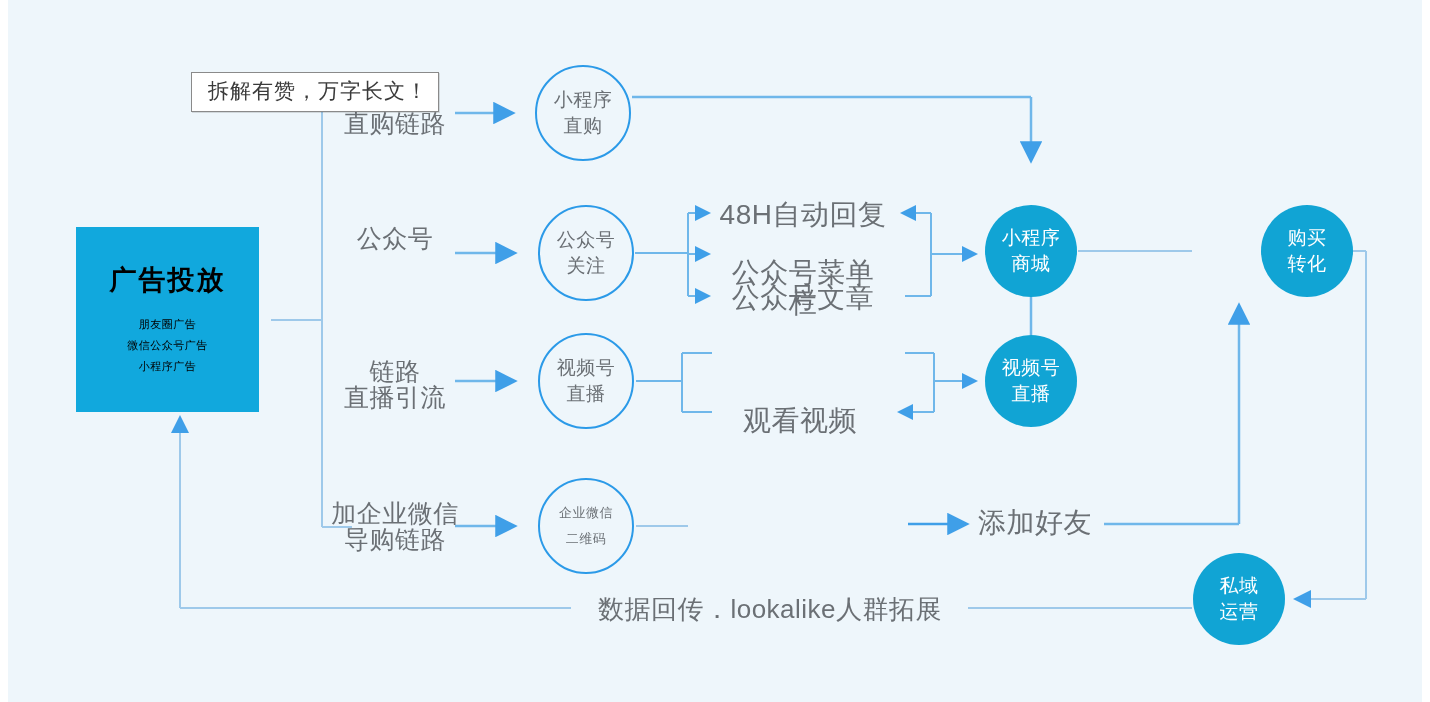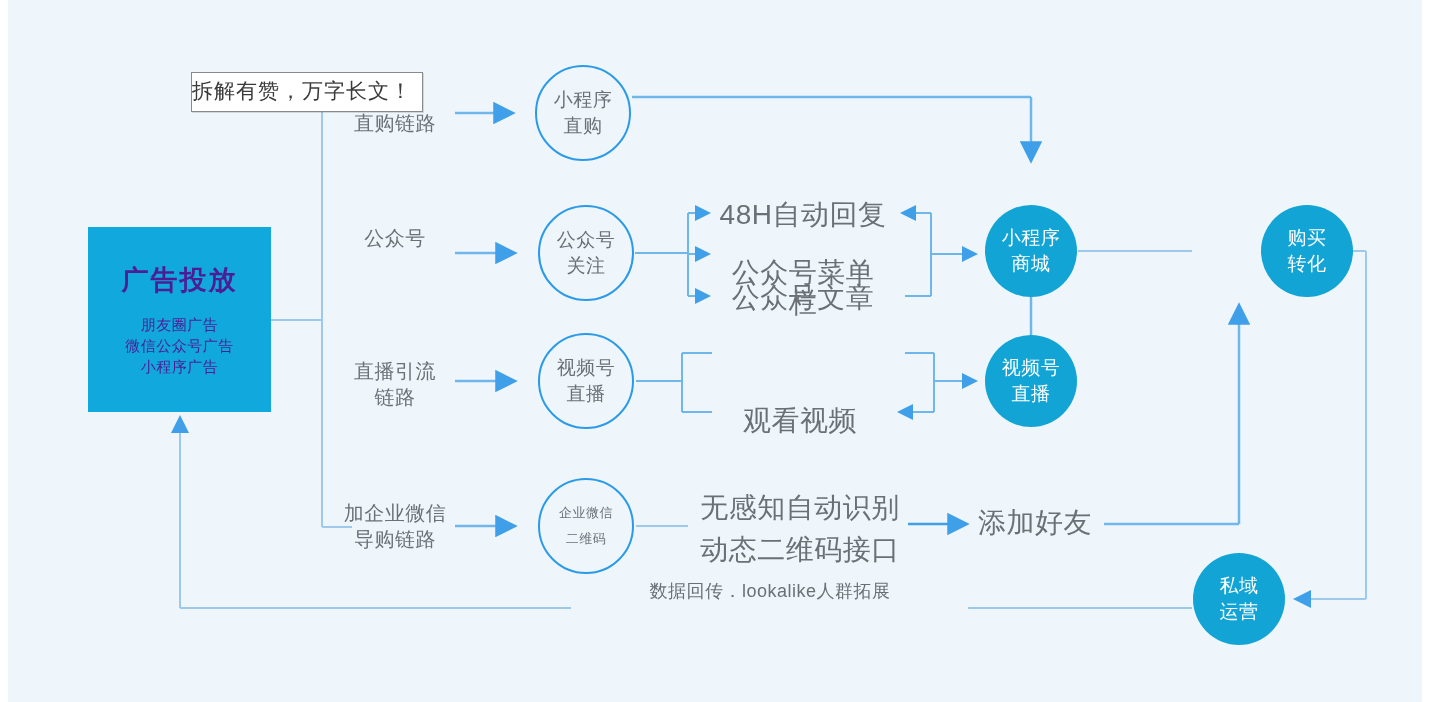--- a/index.html
+++ b/index.html
@@ -19,32 +19,32 @@
   .gutter{position:absolute;top:0;bottom:0;width:8px;background:#ffffff;}
   .gutter.left{left:0;}
   .gutter.right{right:0;}
 
   svg#wires{position:absolute;left:0;top:0;width:1430px;height:702px;}
 
   .node{position:absolute;box-sizing:border-box;}
 
   
   #source-box{
-    left:88px;top:227px;width:183px;height:185px;
+    left:76px;top:227px;width:183px;height:185px;
     background:#11a8dd;
-    color:#4c1d95;
+    color:#000000;
     display:flex;flex-direction:column;
     align-items:center;justify-content:center;
     text-align:center;
   }
   #source-box .title{
     font-size:27px;font-weight:bold;letter-spacing:2px;
     margin-bottom:16px;
   }
-  #source-box .sub{font-size:15px;line-height:21px;letter-spacing:.5px;}
+  #source-box .sub{font-size:11px;line-height:21px;letter-spacing:.5px;}
 
   
   .circle-outline{
     border:2.5px solid #2b9ae8;
     border-radius:50%;
     background:transparent;
     color:#6b7075;
     display:flex;align-items:center;justify-content:center;
     text-align:center;
     font-size:19px;line-height:26px;
@@ -71,44 +71,44 @@
   #c-buy{left:1261px;top:205px;width:92px;height:92px;}
   #c-private{left:1193px;top:553px;width:92px;height:92px;}
 
   
   .label{
     position:absolute;
     color:#6b7075;
     text-align:center;
     letter-spacing:.5px;
   }
-  .link-label{font-size:20px;line-height:26px;width:160px;}
+  .link-label{font-size:25px;line-height:26px;width:160px;}
   #l-link1{left:315px;top:110px;}
   #l-link2{left:315px;top:225px;}
   #l-link3{left:315px;top:358px;}
   #l-link4{left:315px;top:500px;}
 
   .mid-label{font-size:28px;line-height:30px;}
   #m-48h{left:718px;top:200px;width:170px;}
   #m-menu{left:718px;top:242px;width:170px;margin-top:16px;}
   #m-article{left:718px;top:283px;width:170px;}
   #m-yuyue{left:715px;top:358px;width:170px;}
   #m-watch{left:715px;top:406px;width:170px;}
   #m-wgz{left:700px;top:487px;width:200px;line-height:42px;}
   #m-addfriend{left:955px;top:508px;width:160px;font-family:Liberation Serif, serif;}
 
   #m-feedback{
-    left:575px;top:576px;width:390px;
-    font-size:18px;line-height:30px;
+    left:575px;top:594px;width:390px;
+    font-size:26px;line-height:30px;
   }
 
   
   #caption-box{
     position:absolute;left:191px;top:72px;
-    padding:4px 10px 6px 0;
+    padding:4px 10px 6px 16px;
     background:#ffffff;
     border:1px solid #8a8a8a;
     color:#3a3a3a;
     font-size:21px;line-height:28px;
     letter-spacing:1px;
     white-space:nowrap;
     box-shadow:1px 1px 0 rgba(0,0,0,.12);
   }
 </style>
 </head>
@@ -225,22 +225,22 @@
     <div class="sub">小程序广告</div>
   </div>
 
   <div class="label link-label" id="l-link1">
     <div>直购链路</div>
   </div>
   <div class="label link-label" id="l-link2">
     <div>公众号</div>
   </div>
   <div class="label link-label" id="l-link3">
+    <div>链路</div>
     <div>直播引流</div>
-    <div>链路</div>
   </div>
   <div class="label link-label" id="l-link4">
     <div>加企业微信</div>
     <div>导购链路</div>
   </div>
 
   <div class="node circle-outline" id="c-zhigou">
     <div>
       <div>小程序</div>
       <div>直购</div>
@@ -264,24 +264,20 @@
       <div>二维码</div>
     </div>
   </div>
 
   <div class="label mid-label" id="m-48h">48H自动回复</div>
   <div class="label mid-label" id="m-menu">公众号菜单栏</div>
   <div class="label mid-label" id="m-article">公众号文章</div>
 
   <div class="label mid-label" id="m-watch">观看视频</div>
 
-  <div class="label mid-label" id="m-wgz">
-    <div>无感知自动识别</div>
-    <div>动态二维码接口</div>
-  </div>
 
   <div class="label mid-label" id="m-addfriend">添加好友</div>
 
   <div class="node circle-filled" id="c-mall">
     <div>
       <div>小程序</div>
       <div>商城</div>
     </div>
   </div>
   <div class="node circle-filled" id="c-live">

